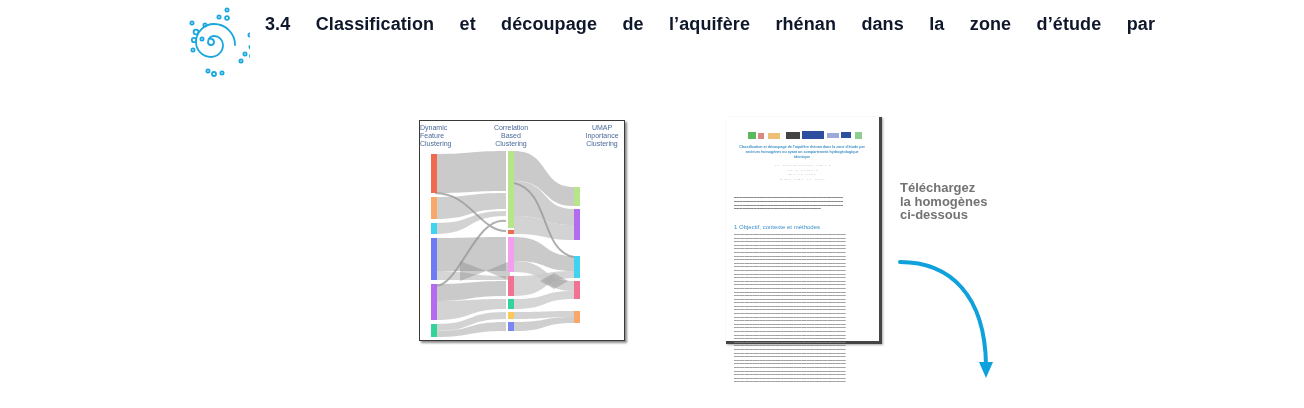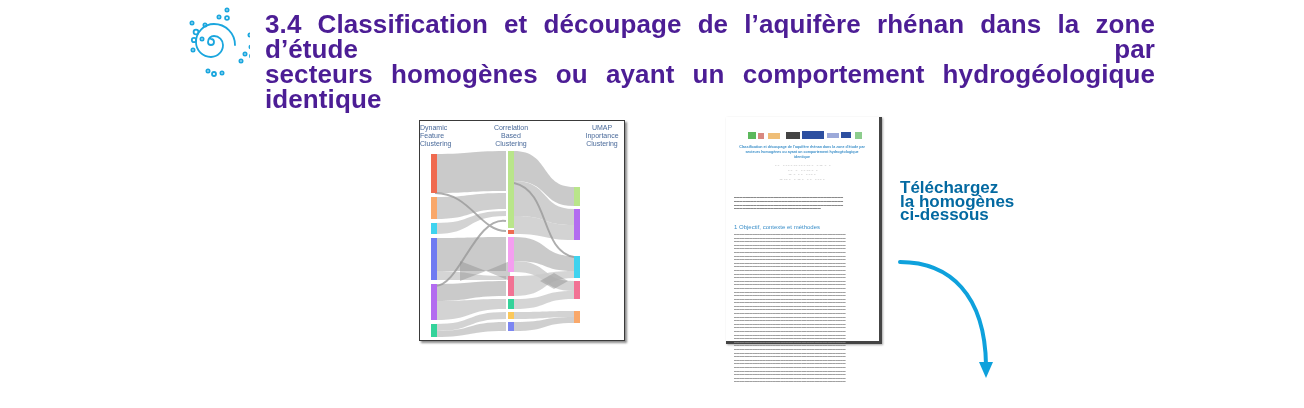--- a/index.html
+++ b/index.html
@@ -3,21 +3,21 @@
   <meta charset="utf-8">
   <style>
     html, body { margin: 0; padding: 0; }
     body {
       width: 1304px; height: 408px; background: #ffffff; position: relative; overflow: hidden;
       font-family: "Liberation Sans", sans-serif;
     }
     .logo { position: absolute; left: 172px; top: 3px; width: 78px; height: 76px; }
     .title {
       position: absolute; left: 265px; top: 12px; width: 890px;
-      color: #4c1d95; font-weight: bold; font-size: 26px; line-height: 25px;
+      color: #0f172a; font-weight: bold; font-size: 18px; line-height: 25px;
       text-align: justify; text-align-last: left; letter-spacing: 0.1px;
     }
     .title span { display: block; }
     .title .l1 { text-align: justify; text-align-last: justify; }
     .chart-card {
       position: absolute; left: 419px; top: 120px; width: 204px; height: 219px;
       background: #fff; border: 1px solid #3a3a3a; box-shadow: 2px 2px 2px rgba(0,0,0,0.45);
     }
     .chart-card svg { position: absolute; left: 0; top: 0; }
     .col-label {
@@ -43,22 +43,22 @@
       color: #777; text-align: justify;
     }
     .doc-section {
       position: absolute; left: 8px; top: 107px; font-size: 6px; color: #3b8fc9;
     }
     .doc-body {
       position: absolute; left: 8px; top: 116px; width: 136px; font-size: 2.6px; line-height: 3.6px;
       color: #8a8a8a; text-align: justify;
     }
     .cta {
-      position: absolute; left: 900px; top: 181px; color: #0369a1; font-weight: bold;
-      font-size: 17px; line-height: 13.5px;
+      position: absolute; left: 900px; top: 181px; color: #737373; font-weight: bold;
+      font-size: 13px; line-height: 13.5px;
     }
     .cta span { display: block; }
     .arrow { position: absolute; left: 890px; top: 250px; width: 120px; height: 140px; }
   </style>
 </head>
 <body>
 
 <div class="logo">
   <svg width="78" height="76" viewBox="0 0 78 76">
     <g fill="none" stroke="#1aa6de" stroke-width="1.8" stroke-linecap="round">
@@ -79,21 +79,20 @@
       <circle cx="74" cy="58" r="1.6" transform="translate(-5,0)"></circle>
       <circle cx="36" cy="68" r="1.6"></circle>
       <circle cx="42" cy="71" r="2"></circle>
       <circle cx="50" cy="70" r="1.6"></circle>
     </g>
   </svg>
 </div>
 
 <div class="title">
   <span class="l1">3.4 Classification et découpage de l’aquifère rhénan dans la zone d’étude par</span>
-  <span class="l2">secteurs homogènes ou ayant un comportement hydrogéologique identique</span>
 </div>
 
 <div class="chart-card">
   <svg width="204" height="219" viewBox="0 0 204 219">
     <g fill="#c8c8c8" opacity="0.95">
       <path d="M15 33 C55 33 45 30 86 30 L86 70 C45 70 55 72 15 72 Z"></path>
       <path d="M15 76 C55 76 45 72 86 72 L86 88 C45 88 55 98 15 98 Z" opacity="0.9"></path>
       <path d="M15 102 C55 102 45 90 86 90 L86 95 C45 95 55 113 15 113 Z" opacity="0.85"></path>
       <path d="M15 117 C55 117 45 116 86 116 L86 150 C45 150 55 150 15 150 Z"></path>
       <path d="M15 150 C55 150 45 155 86 155 L86 159 C45 159 55 159 15 159 Z" opacity="0.8"></path>

